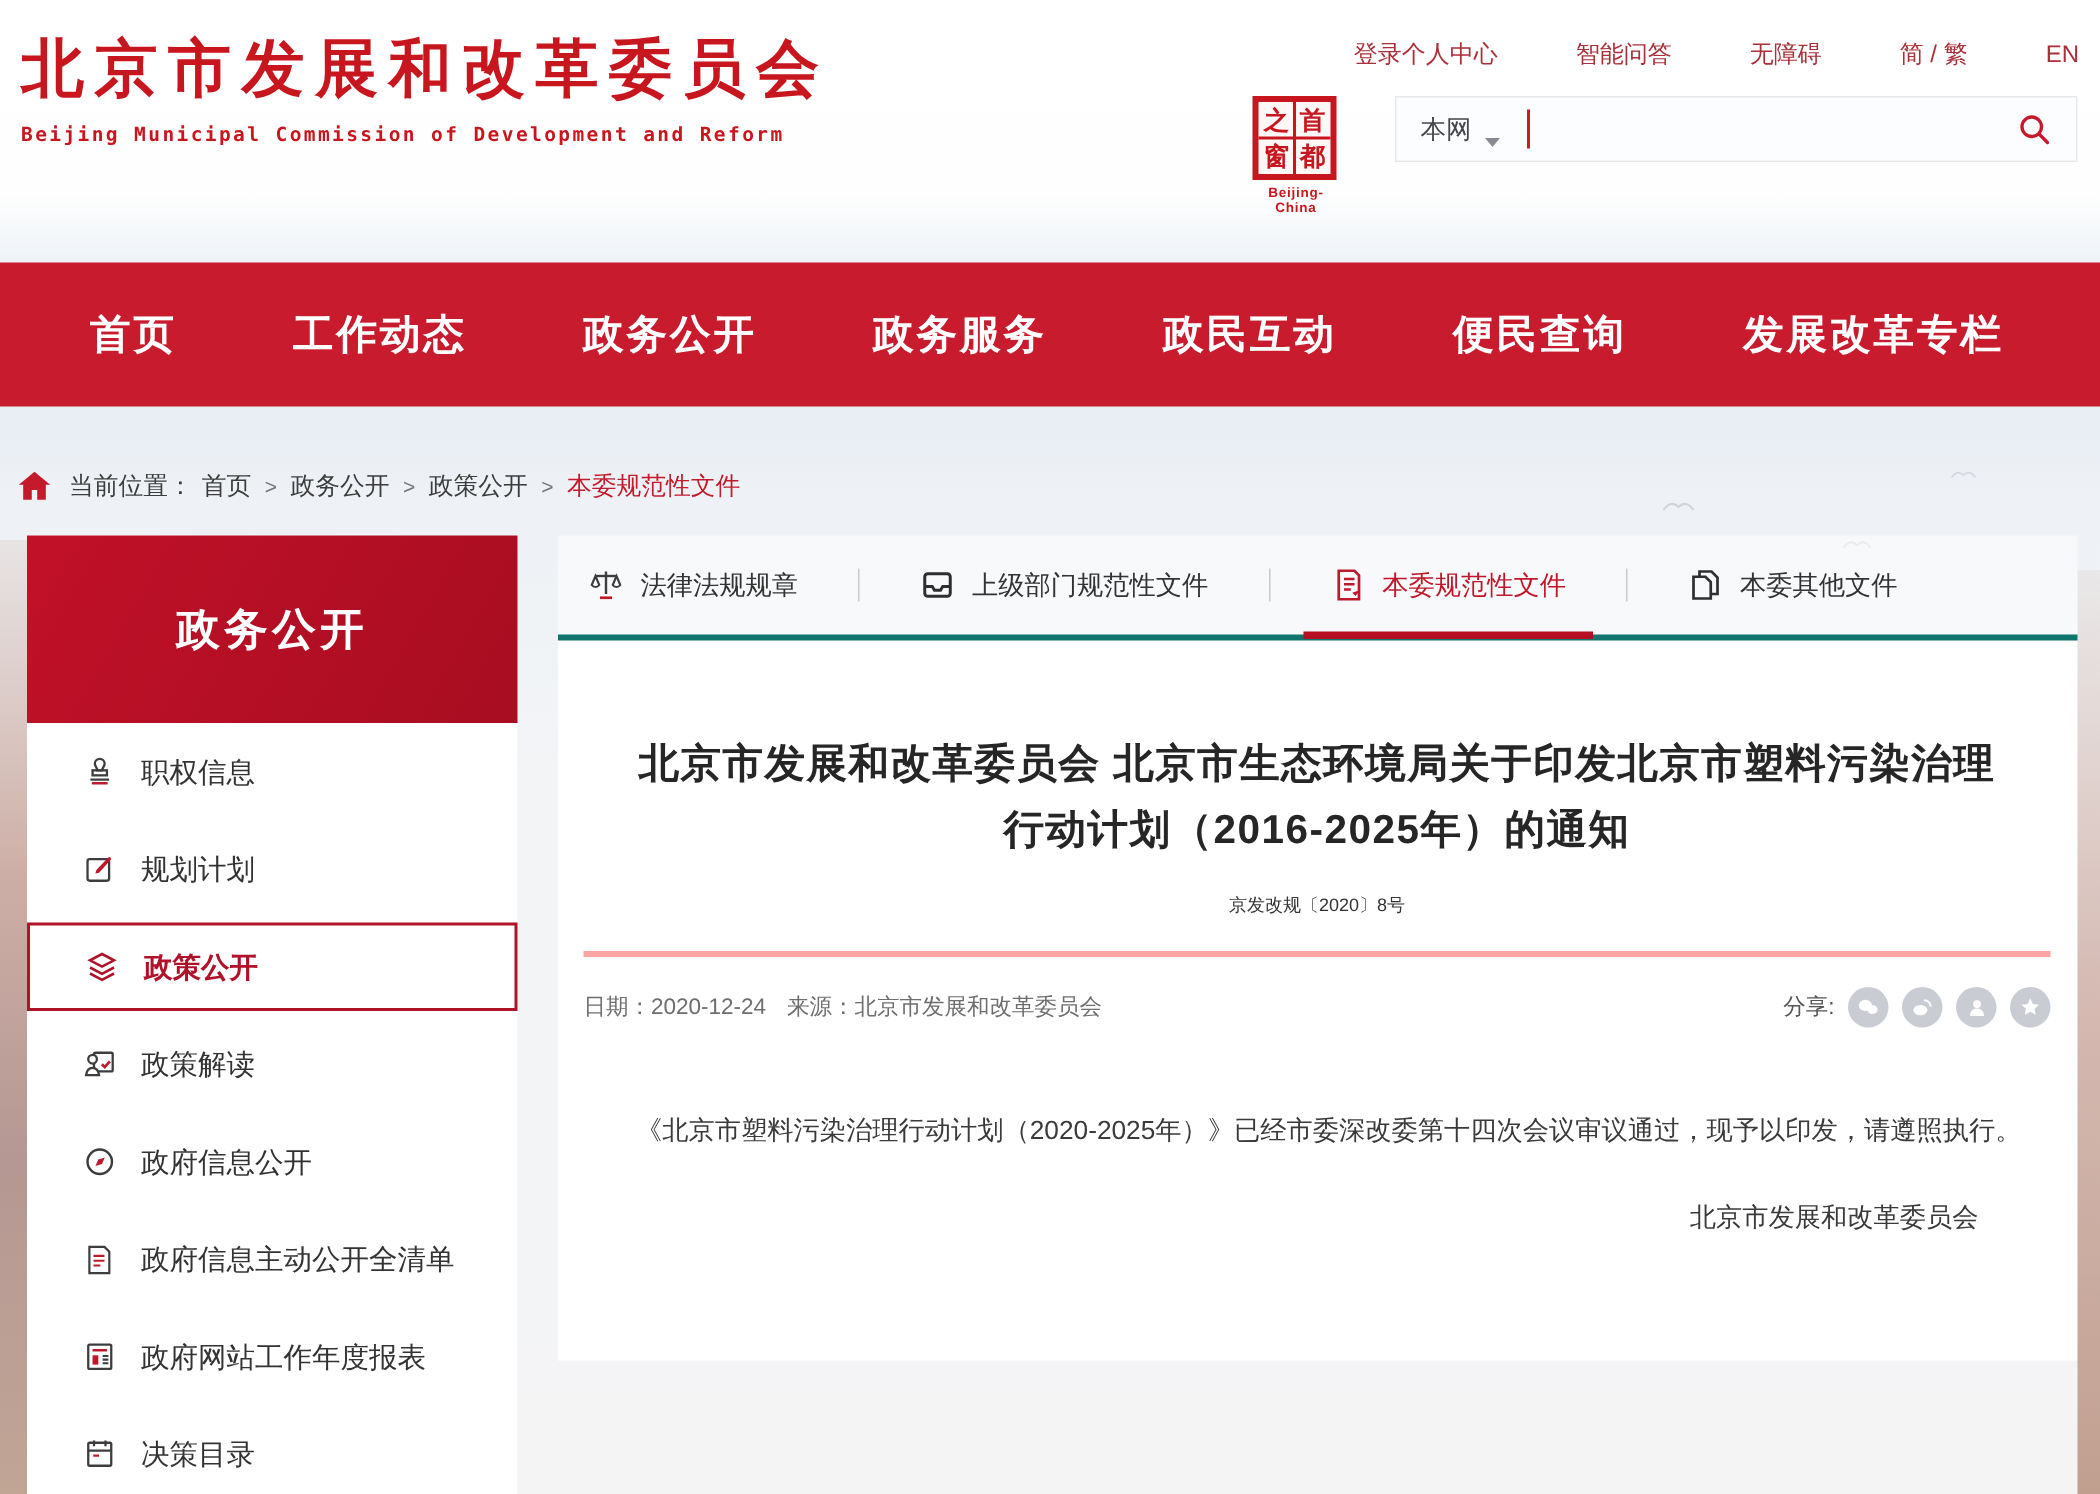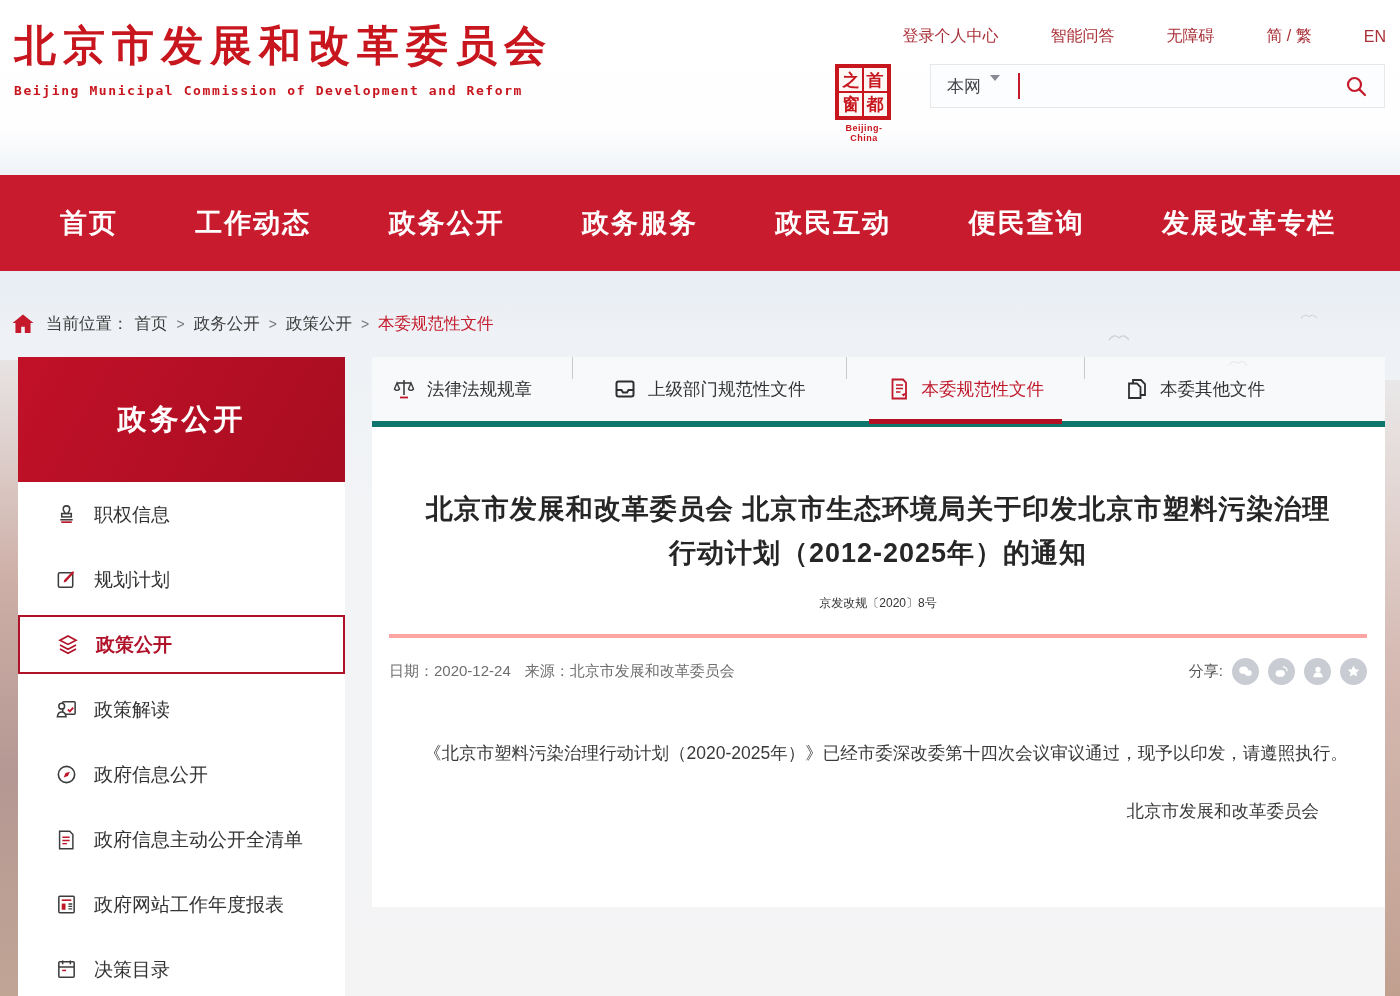--- a/index.html
+++ b/index.html
@@ -25,21 +25,21 @@
   .top-links { position:absolute; top:26px; right:14px; display:flex; align-items:center; gap:52px; font-size:16px; color:#a93038; }
   .top-link { cursor:pointer; white-space:nowrap; }
   .header-search { position:absolute; top:64px; right:15px; display:flex; align-items:flex-start; }
   .seal { width:58px; margin-right:37px; text-align:center; }
   .seal-box { width:56px; height:56px; border:4px solid #c8161e; display:grid; grid-template-columns:1fr 1fr; grid-template-rows:1fr 1fr; background:
       linear-gradient(#c8161e,#c8161e) center/2px 100% no-repeat,
       linear-gradient(#c8161e,#c8161e) center/100% 2px no-repeat, #fdf7f5; }
   .seal-char { font-size:17px; font-weight:bold; color:#c8161e; display:flex; align-items:center; justify-content:center; }
   .seal-caption { font-size:9px; color:#c8161e; font-weight:bold; margin-top:3px; letter-spacing:.5px; }
   .search-box { width:455px; height:44px; background:#fcfdfe; border:1px solid #e7e8ea; display:flex; align-items:center; padding:0 16px; }
-  .search-scope { display:flex; align-items:flex-start; gap:9px; font-size:17px; color:#45454c; cursor:pointer; }
+  .search-scope { display:flex; align-items:flex-end; gap:9px; font-size:17px; color:#45454c; cursor:pointer; }
   .caret-down { width:0; height:0; border-left:5px solid transparent; border-right:5px solid transparent; border-top:6px solid #8a8a92; }
   .search-caret-line { width:2px; height:26px; background:#c41a2b; margin-left:18px; }
   .search-input { flex:1; border:none; outline:none; background:transparent; height:100%; font-size:16px; padding:0 8px; }
   .search-btn { background:none; border:none; cursor:pointer; display:flex; align-items:center; }
 
   
   .main-nav { height:96px; background:#c81c2e; display:flex; align-items:center; justify-content:space-between; padding:0 64px 0 60px; }
   .nav-item { color:#ffffff; font-size:27px; font-weight:bold; letter-spacing:2px; cursor:pointer; white-space:nowrap; }
 
   
@@ -51,21 +51,21 @@
 
   
   .content-wrap { display:flex; align-items:flex-start; margin-top:16px; padding-left:18px; }
   .sidebar { width:327px; flex-shrink:0; background:#ffffff; min-height:610px; }
   .sidebar-header { height:125px; background:linear-gradient(120deg,#c11128 0%,#a80d21 100%); color:#fff; font-size:29px; font-weight:bold; letter-spacing:3px; display:flex; align-items:center; justify-content:center; }
   .side-item { height:65px; display:flex; align-items:center; padding-left:35px; gap:15px; font-size:19px; color:#333; cursor:pointer; }
   .side-item .ic { width:26px; display:flex; justify-content:center; }
   .side-item.active { border:2px solid #b01328; height:59px; margin:3px 0; color:#b0122a; font-weight:bold; }
 
   .main-panel { flex:1; margin-left:27px; margin-right:15px; }
-  .tabs { height:70px; display:flex; padding-left:14px; background:rgba(255,255,255,.5); border-bottom:6px solid #0f766e; position:relative; }
+  .tabs { height:70px; display:flex; align-items:center; padding-left:14px; background:rgba(255,255,255,.5); border-bottom:4px solid #0f766e; position:relative; }
   .tab { display:flex; align-items:center; gap:11px; font-size:17.5px; color:#333; cursor:pointer; height:100%; position:relative; padding:0 6px; }
   .tab-sep { width:1px; height:22px; background:#c9c9c9; margin:0 34px; }
   .tab.active { color:#c0182b; }
   .tab.active::after { content:""; position:absolute; left:-12px; right:-12px; bottom:-3px; height:5px; background:#b50f23; }
 
   .article { background:#ffffff; padding:60px 18px 40px 17px; min-height:480px; }
   .article-title { text-align:center; font-size:27px; line-height:44px; color:#262626; font-weight:bold; max-width:930px; margin:0 auto; letter-spacing:1px; }
   .doc-number { text-align:center; font-size:12px; color:#333; margin-top:20px; }
   .meta-row { margin-top:22px; border-top:4px solid #fca5a5; padding-top:20px; display:flex; justify-content:space-between; align-items:center; font-size:15px; color:#6e6e6e; }
   .meta-left { display:flex; gap:14px; }
@@ -285,21 +285,21 @@
       <div class="tab">
         <svg width="24" height="24" viewBox="0 0 24 24">
             <path d="M8 6V3h8l4 4v11h-4" fill="none" stroke="#2f2f2f" stroke-width="1.8"></path>
             <path d="M4 6.5h8l3.5 3.5v11H4z" fill="none" stroke="#2f2f2f" stroke-width="1.8"></path>
           </svg>
         <span>本委其他文件</span>
       </div>
     </div>
 
     <article class="article">
-      <h1 class="article-title">北京市发展和改革委员会 北京市生态环境局关于印发北京市塑料污染治理行动计划（2012-2025年）的通知</h1>
+      <h1 class="article-title">北京市发展和改革委员会 北京市生态环境局关于印发北京市塑料污染治理行动计划（2016-2025年）的通知</h1>
       <div class="doc-number">京发改规〔2020〕8号</div>
 
       <div class="meta-row">
         <div class="meta-left">
           <span>日期：2020-12-24</span>
           <span>来源：北京市发展和改革委员会</span>
         </div>
         <div class="share-group">
           <span>分享:</span>
           <span class="share-circle">

